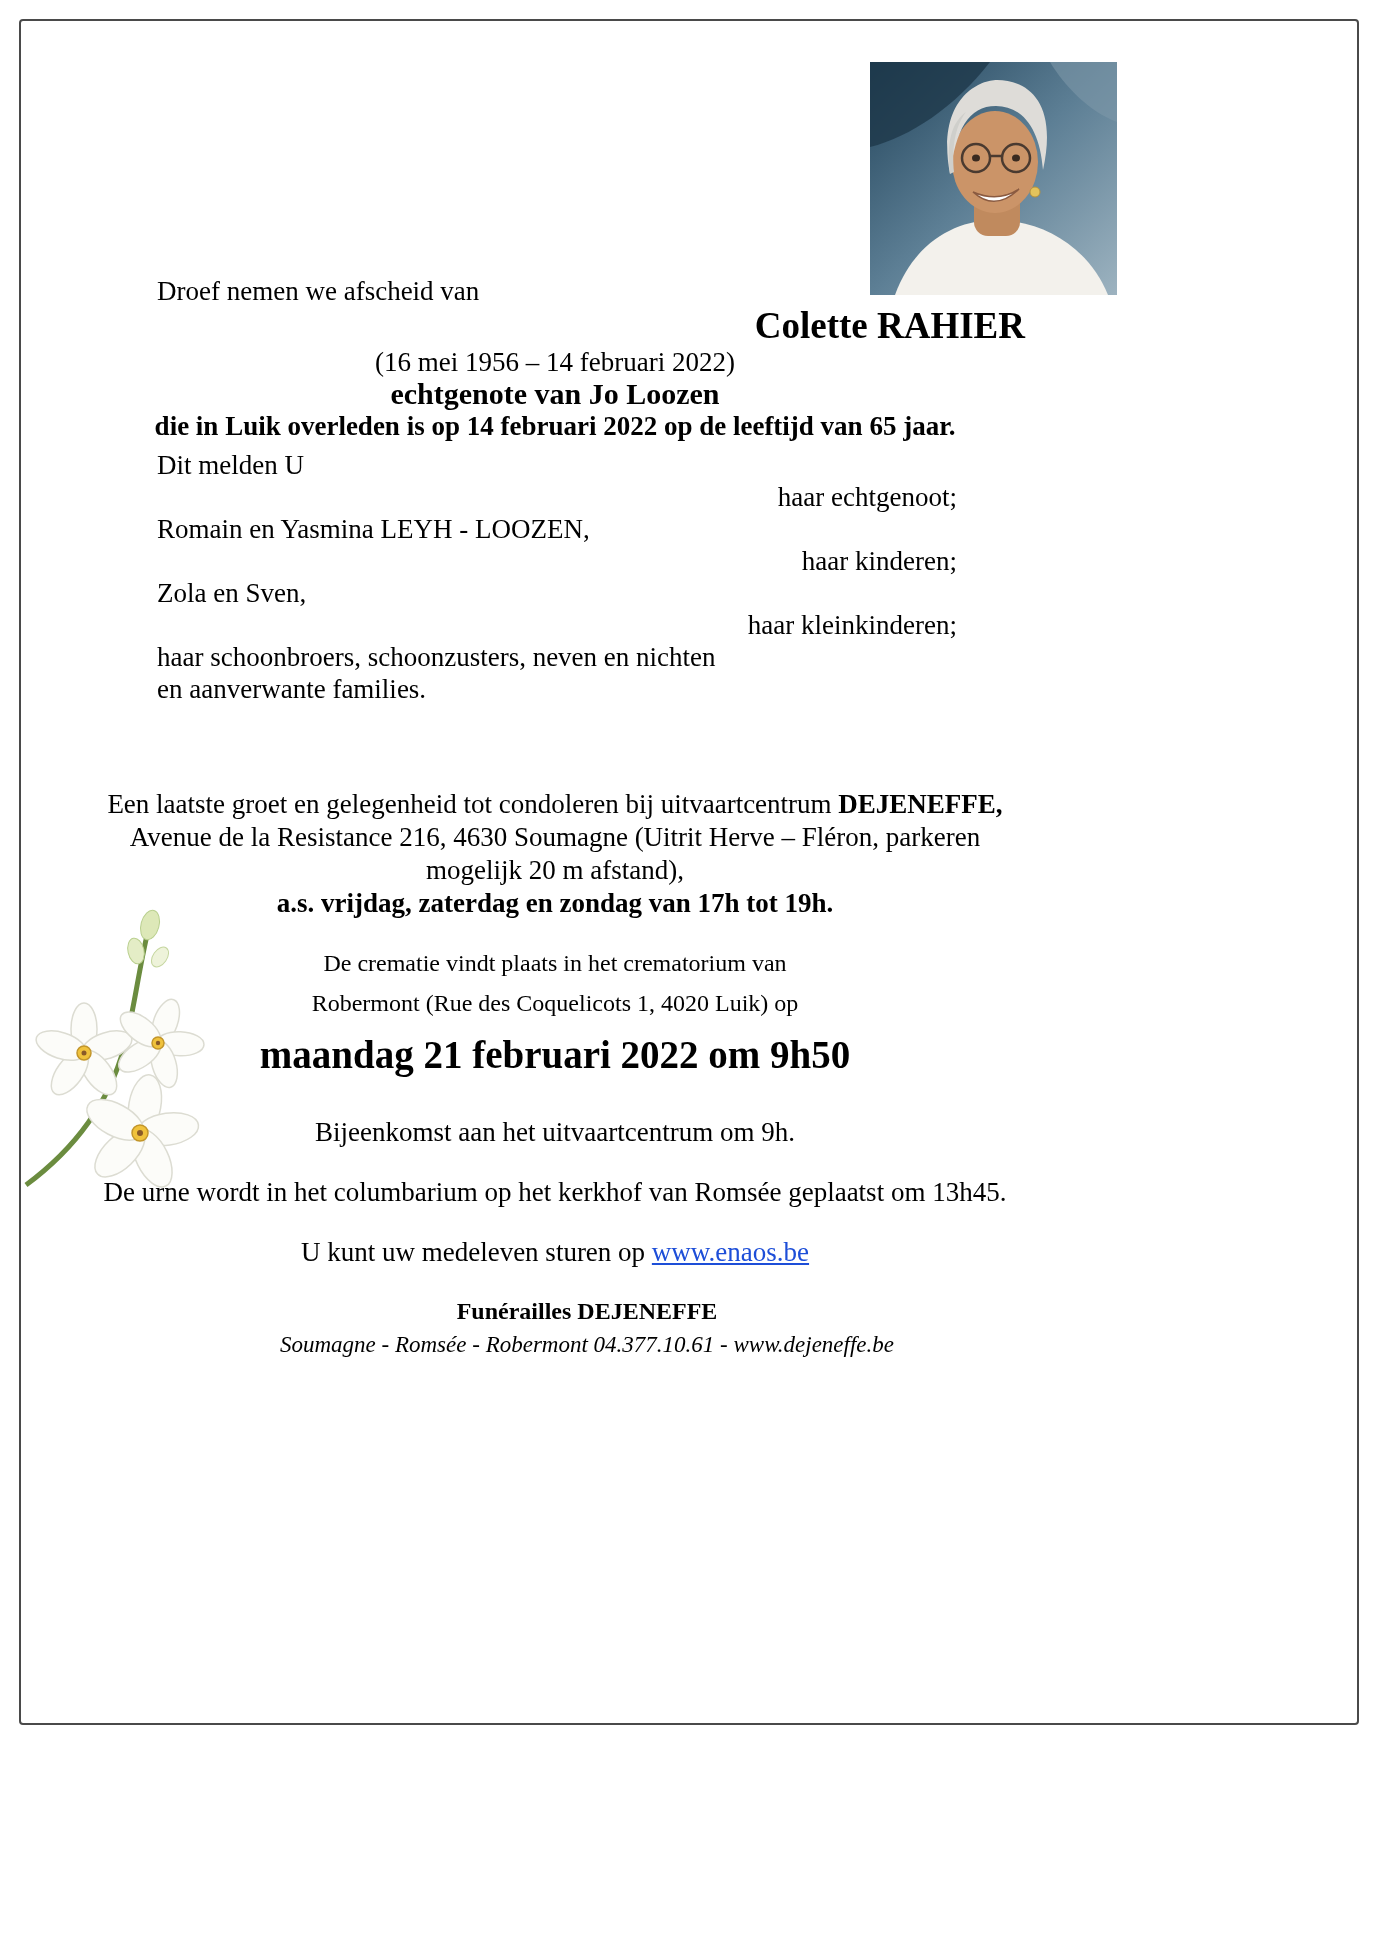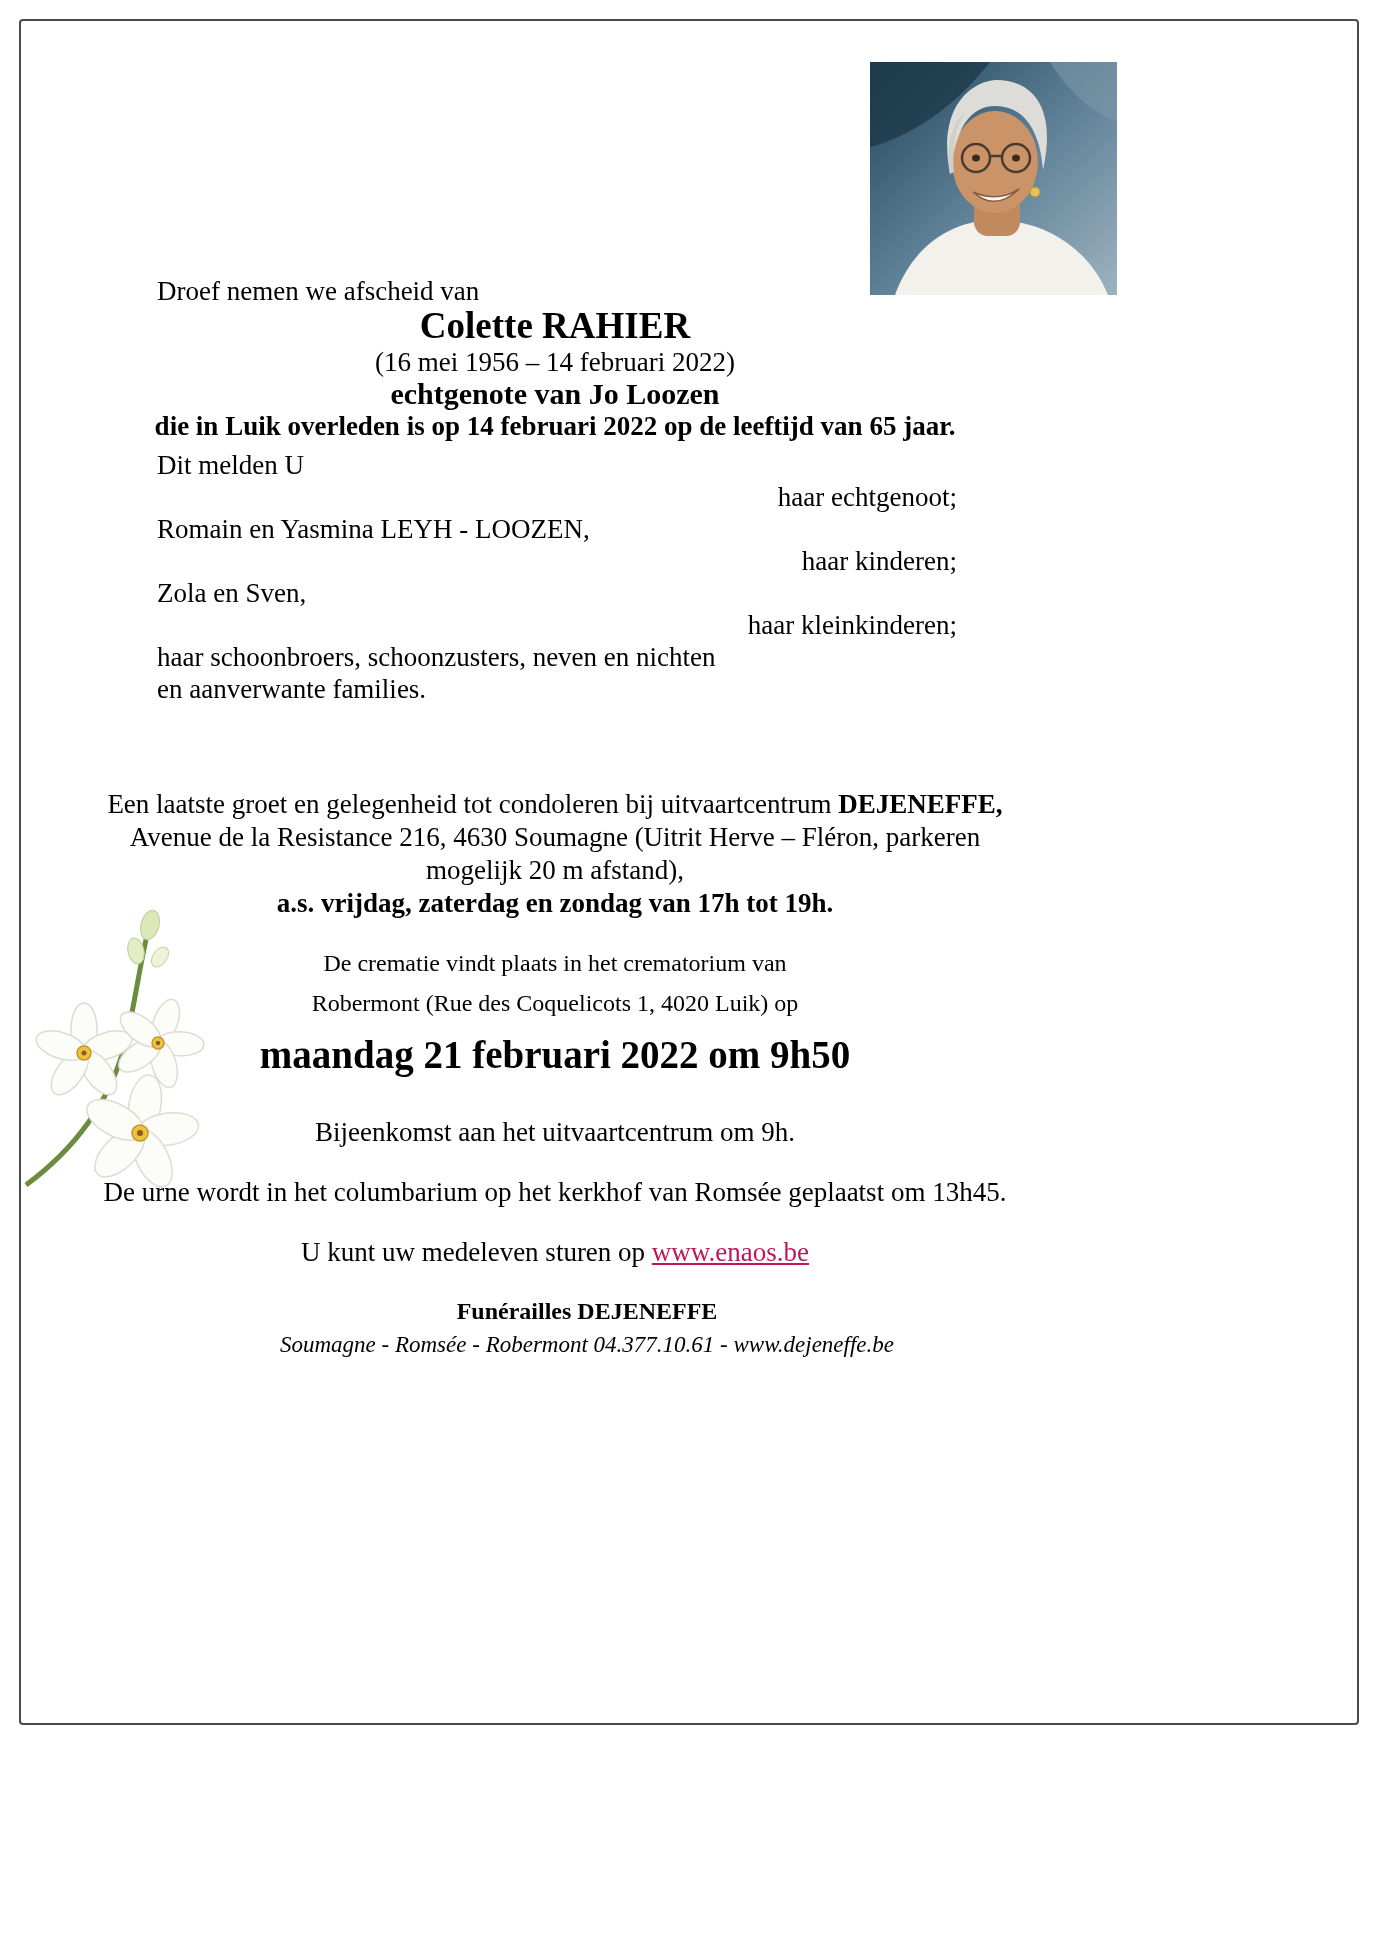--- a/index.html
+++ b/index.html
@@ -13,38 +13,38 @@
     overflow:hidden;
   }
   .frame {
     position:absolute; inset:19px;
     border:2px solid #4a4a4a;
     border-radius:4px;
   }
   .abs { position:absolute; }
 
   .intro-line      { left:157px; top:276px; font-size:27px; }
-  .name-line       { left:85px;  top:304px; width:940px; text-align:center; font-size:37px; font-weight:bold; }
+  .name-line       { left:85px;  top:304px; width:940px; text-align:right; font-size:37px; font-weight:bold; }
   .dates-line      { left:85px;  top:347px; width:940px; text-align:center; font-size:27px; }
   .spouse-line     { left:85px;  top:377px; width:940px; text-align:center; font-size:30px; font-weight:bold; }
   .death-line      { left:85px;  top:411px; width:940px; text-align:center; font-size:27px; font-weight:bold; }
 
   .family-block    { left:157px; top:449px; width:800px; font-size:27px; line-height:32px; }
   .fam-left  { text-align:left; }
   .fam-right { text-align:right; }
 
   .condolence-block{ left:85px; top:788px; width:940px; text-align:center; font-size:27px; line-height:33px; }
   .condolence-block .bold { font-weight:bold; }
 
   .cremation-block { left:85px; top:943px; width:940px; text-align:center; font-size:24px; line-height:40px; }
   .bigdate-line    { left:85px; top:1032px; width:940px; text-align:center; font-size:39px; font-weight:bold; }
   .meeting-line    { left:85px; top:1117px; width:940px; text-align:center; font-size:27px; }
   .urn-line        { left:85px; top:1177px; width:940px; text-align:center; font-size:27px; }
   .online-line     { left:85px; top:1237px; width:940px; text-align:center; font-size:27px; }
-  .online-line a   { color:#be185d; text-decoration:underline; cursor:pointer; }
+  .online-line a   { color:#1d4ed8; text-decoration:underline; cursor:pointer; }
 
   .footer-company  { left:117px; top:1298px; width:940px; text-align:center; font-size:24px; font-weight:bold; }
   .footer-contact  { left:117px; top:1332px; width:940px; text-align:center; font-size:23px; font-style:italic; }
 
   .portrait { left:870px; top:62px; width:247px; height:233px; }
   .portrait svg { display:block; width:100%; height:100%; }
 
   .orchid { left:18px; top:893px; width:217px; height:297px; }
   .orchid svg { display:block; width:100%; height:100%; }
   .petal { fill:#fcfcf9; stroke:#dcdcd2; stroke-width:1.5; }

